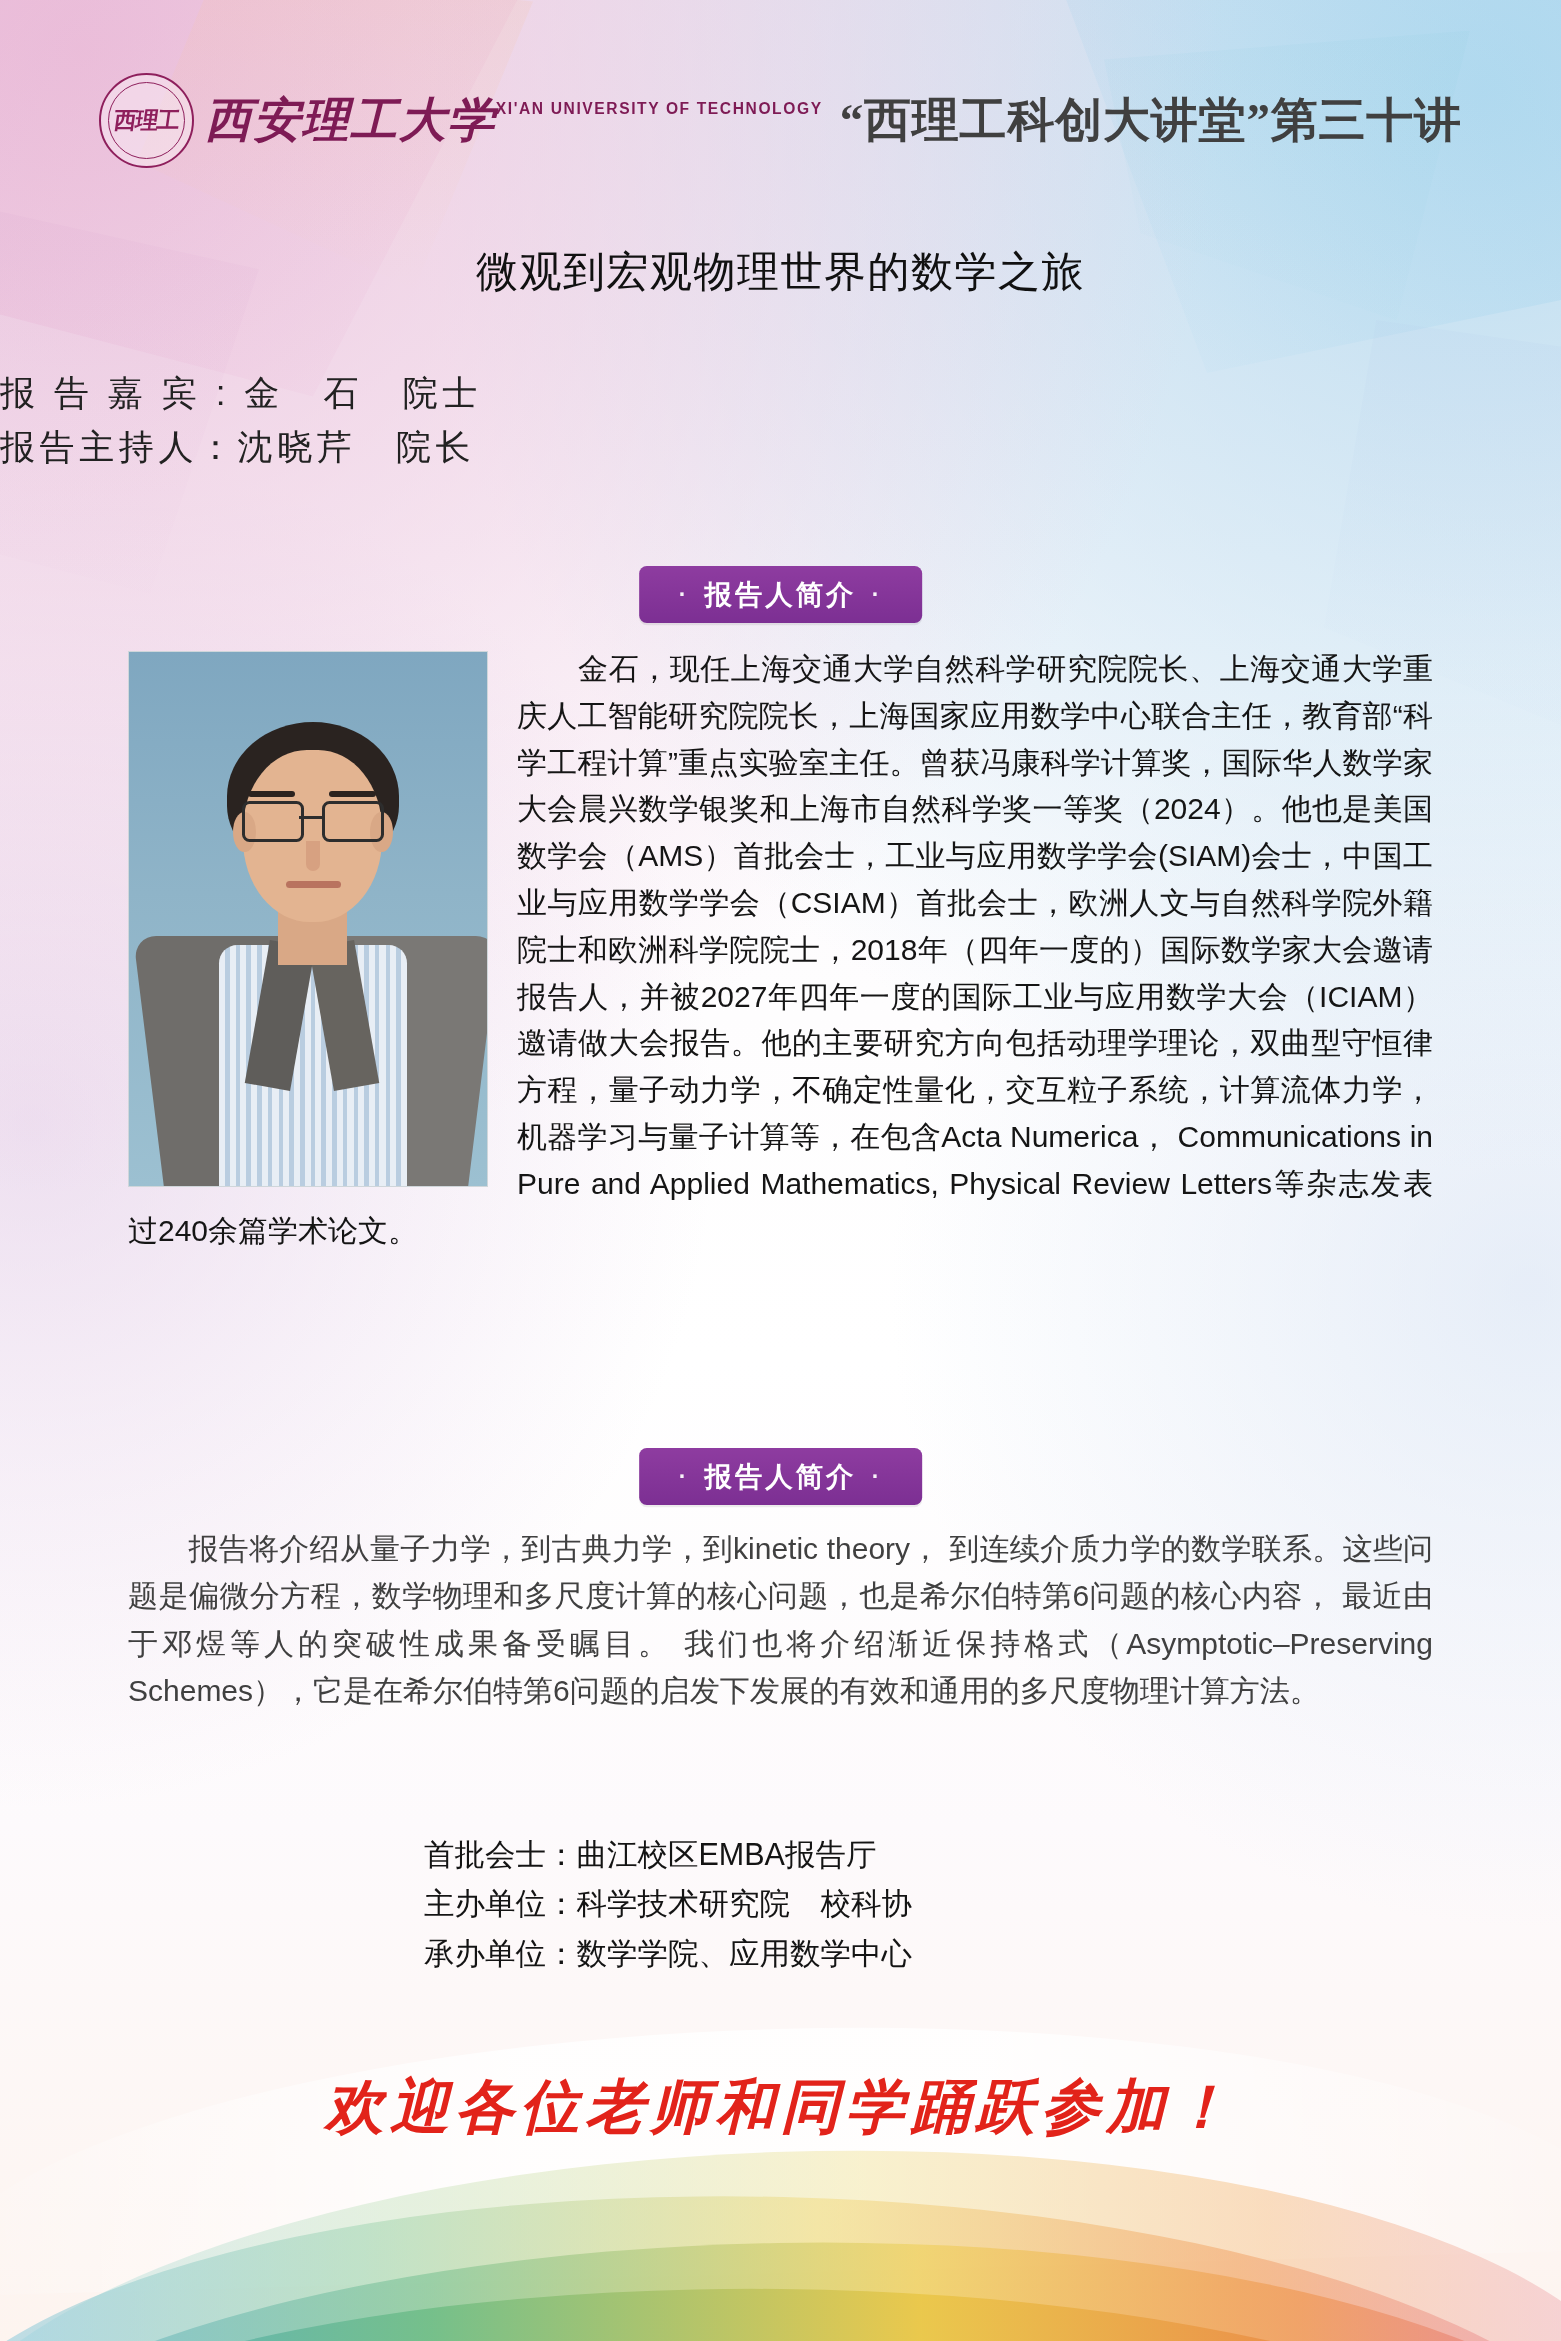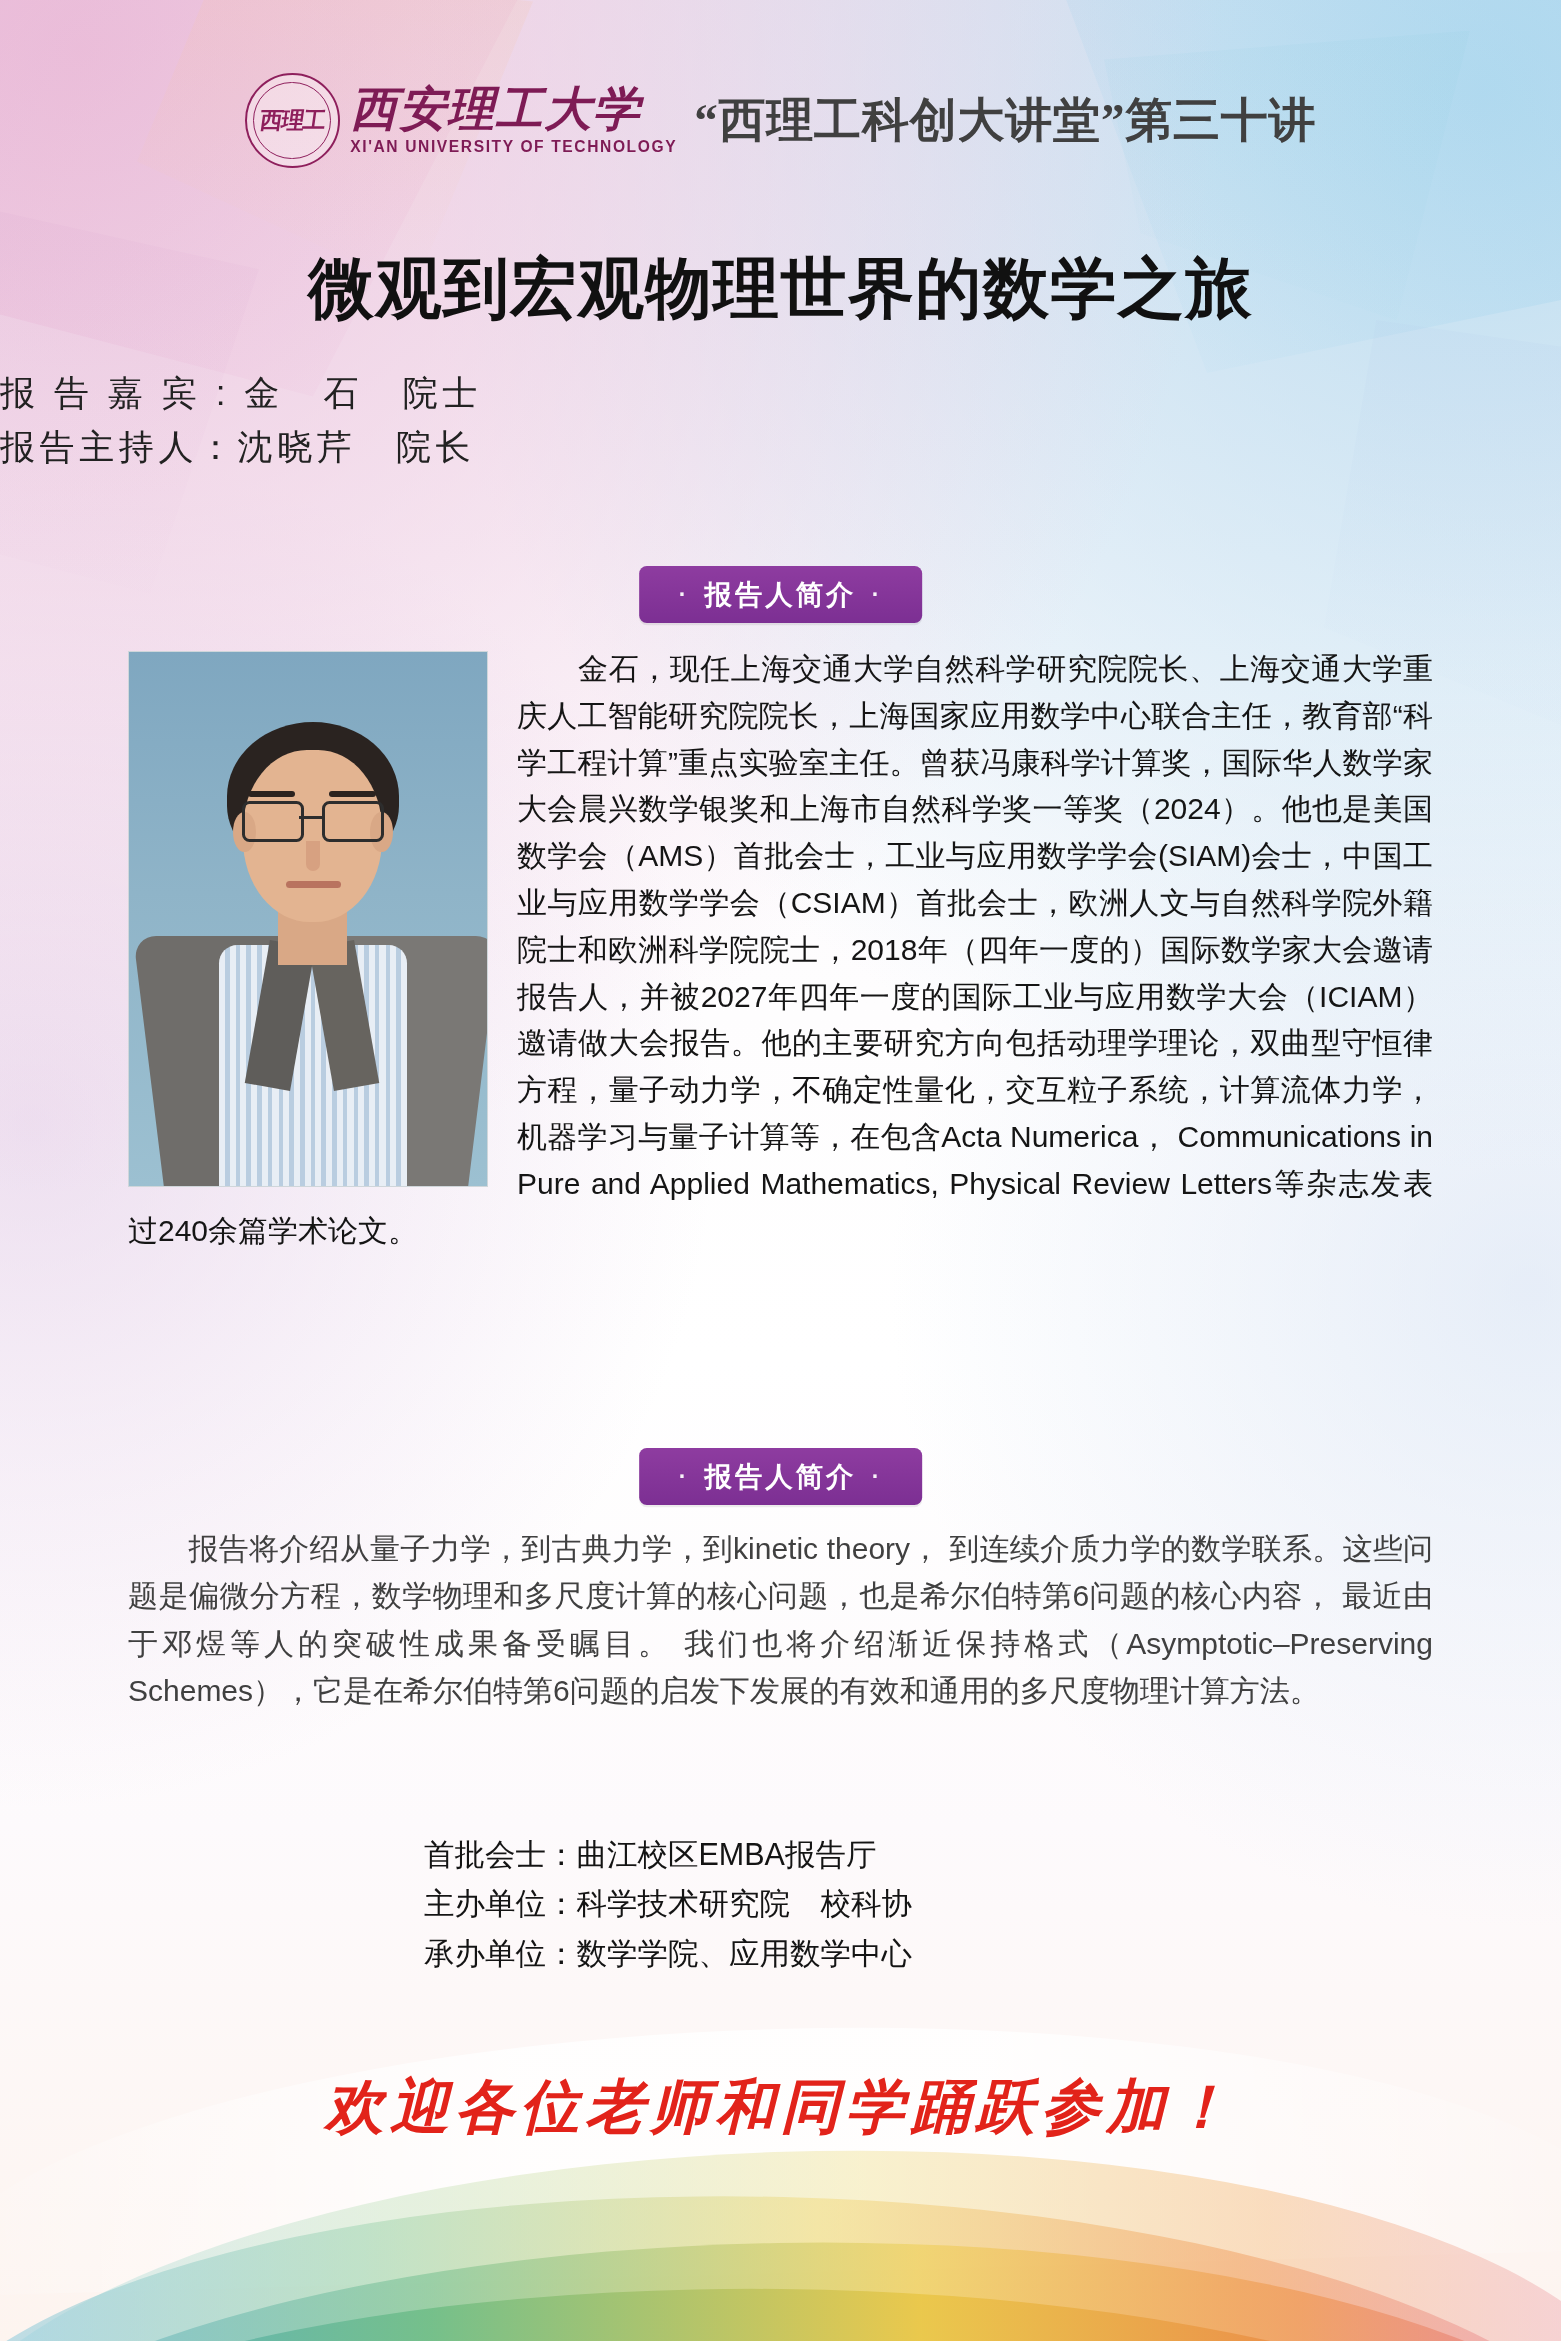--- a/index.html
+++ b/index.html
@@ -102,21 +102,21 @@
     border: 1.1px solid #8e1f5c;
   }
   .logo-seal-inner {
     font-size: 23px;
     color: #8e1f5c;
     font-family: "Liberation Serif", serif;
     font-weight: 700;
     letter-spacing: -1.5px;
     transform: skewX(-8deg);
   }
-  .logo-texts { display: flex; flex-direction: column; justify-content: center; }
+  .logo-texts { display: flex; flex-direction: row; justify-content: center; }
   .logo-cn {
     font-family: "Liberation Serif", serif;
     font-size: 47px;
     font-weight: 700;
     color: #7e1b55;
     letter-spacing: 1.5px;
     font-style: italic;
     line-height: 1.05;
   }
   .logo-en {
@@ -135,22 +135,22 @@
     white-space: nowrap;
   }
 
   
   .main-title {
     position: absolute;
     top: 244px;
     left: 0; right: 0;
     text-align: center;
     font-family: "Liberation Serif", serif;
-    font-size: 66px;
-    font-weight: 700;
+    font-size: 42px;
+    font-weight: 400;
     color: #111;
     letter-spacing: 1.5px;
   }
 
   .speaker-block {
     position: absolute;
     top: 366px;
     left: 0; right: 0;
     text-align: left;
     color: #222;

